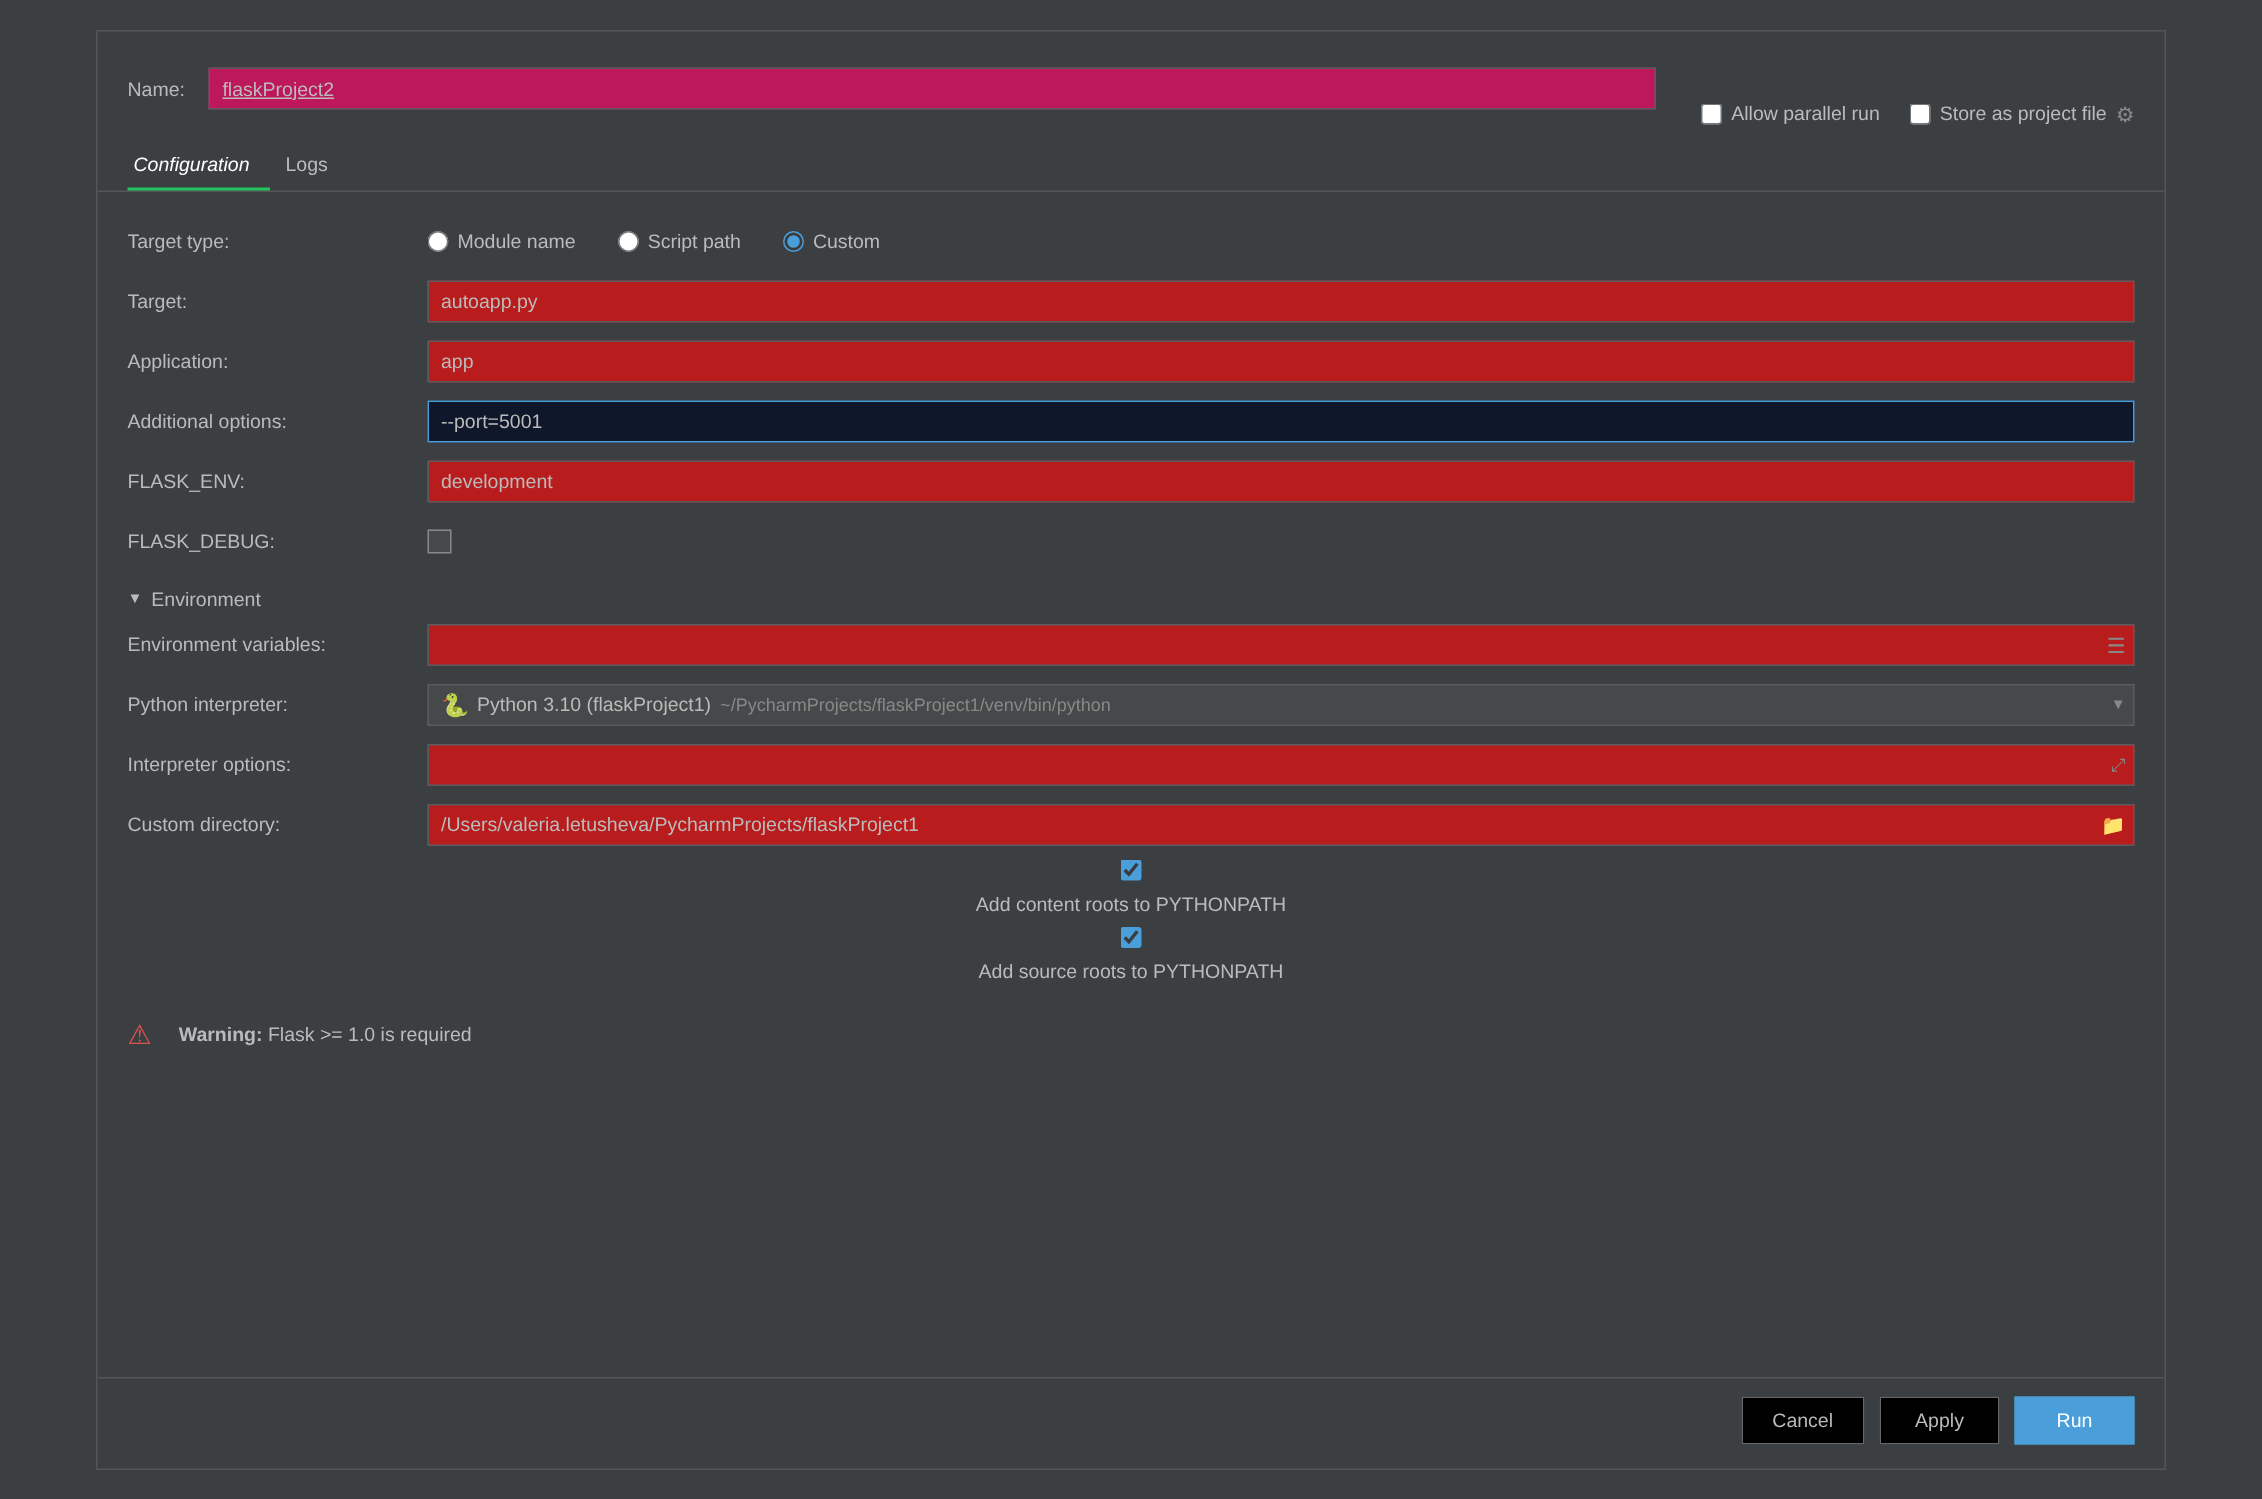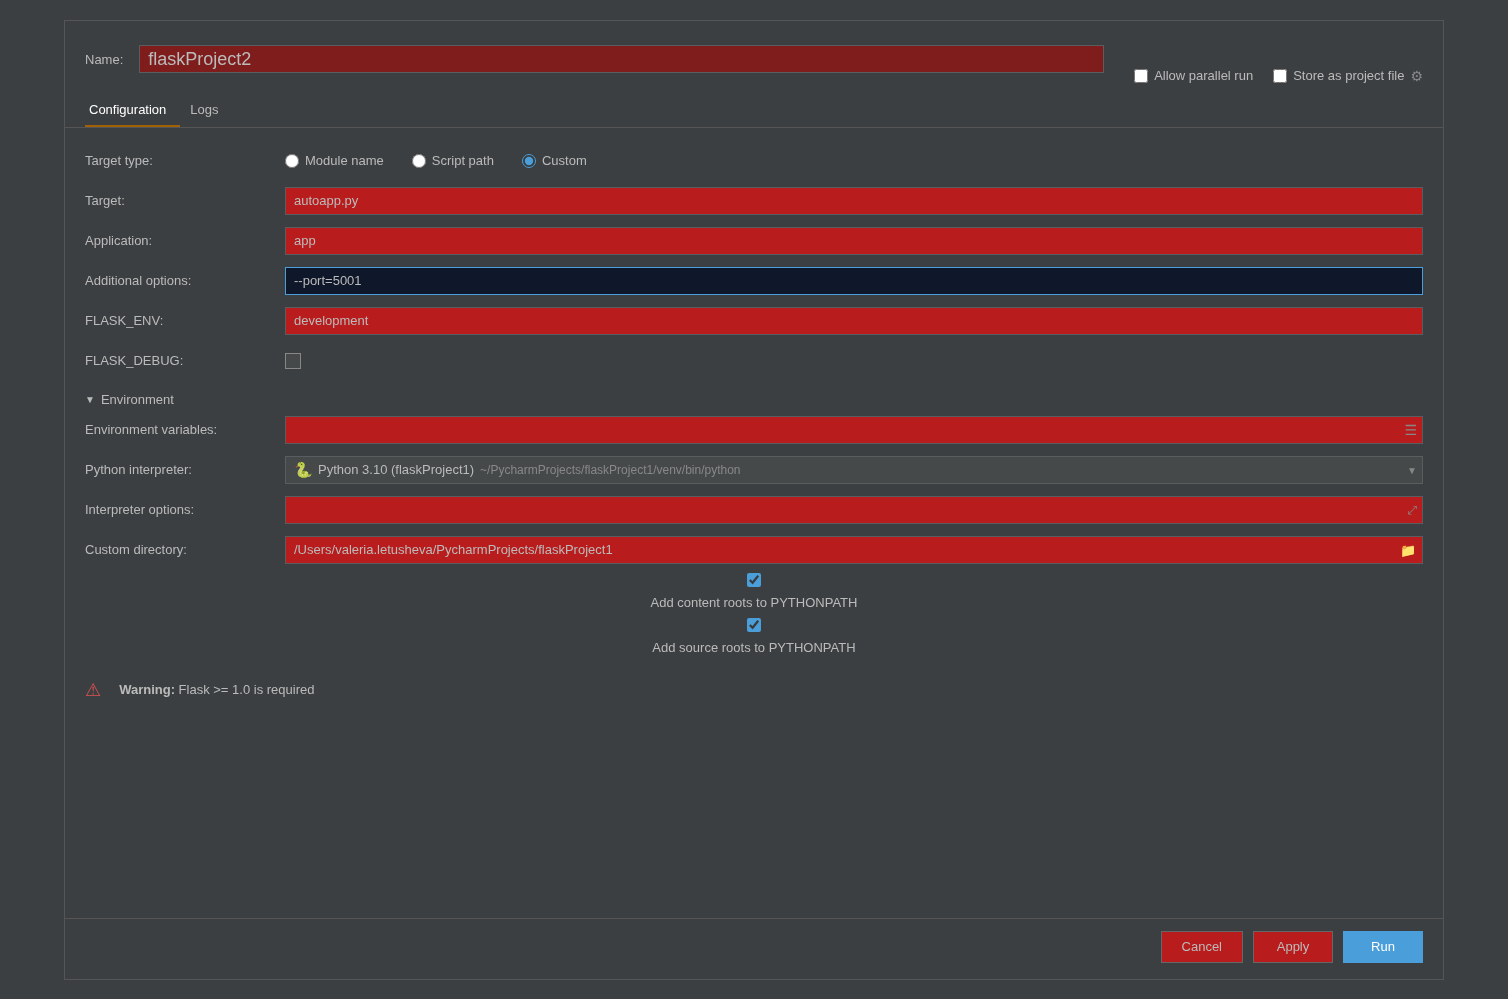--- a/index.html
+++ b/index.html
@@ -31,27 +31,28 @@
       gap: 10px;
     }
     .name-label {
       color: #bbbbbb;
       font-size: 13px;
       white-space: nowrap;
       margin-right: 6px;
     }
     .name-input {
       flex: 1;
-      background: #7f1d1d;
+      background: #be185d;
       border: 1px solid #5a5d60;
       color: #bbbbbb;
-      font-size: 18px;
+      font-size: 13px;
       padding: 4px 8px;
       height: 28px;
       outline: none;
+      text-decoration: underline;
     }
     .header-right {
       display: flex;
       align-items: center;
       gap: 20px;
       margin-left: 20px;
       white-space: nowrap;
     }
     .checkbox-group {
       display: flex;
@@ -79,21 +80,22 @@
     .tab {
       padding: 8px 14px 8px 4px;
       cursor: pointer;
       font-size: 13px;
       color: #bbbbbb;
       border-bottom: 2px solid transparent;
       margin-right: 6px;
     }
     .tab.active {
       color: #ffffff;
-      border-bottom: 2px solid #a16207;
+      border-bottom: 2px solid #22c55e;
+      font-style: italic;
     }
     
     .form-body {
       padding: 16px 20px;
       flex: 1;
       display: flex;
       flex-direction: column;
       gap: 0;
     }
     .form-row {
@@ -285,21 +287,21 @@
       justify-content: flex-end;
       align-items: center;
       padding: 12px 20px 16px 20px;
       gap: 10px;
       border-top: 1px solid #555;
     }
     .btn {
       padding: 6px 20px;
       font-size: 13px;
       border: 1px solid #666;
-      background: #b91c1c;
+      background: #000000;
       color: #bbbbbb;
       cursor: pointer;
       height: 32px;
       min-width: 80px;
     }
     .btn-primary {
       background: #4a9eda;
       border-color: #4a9eda;
       color: #ffffff;
     }

